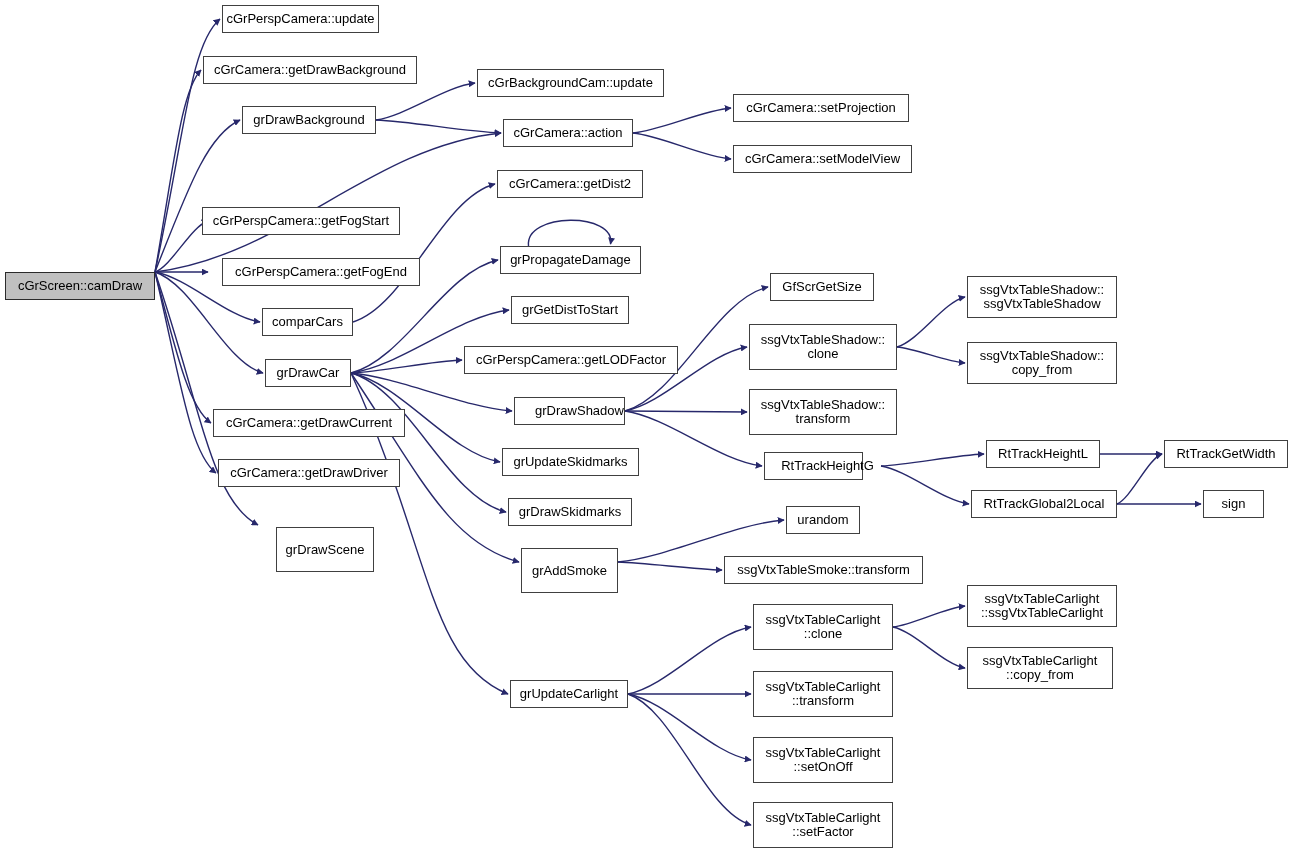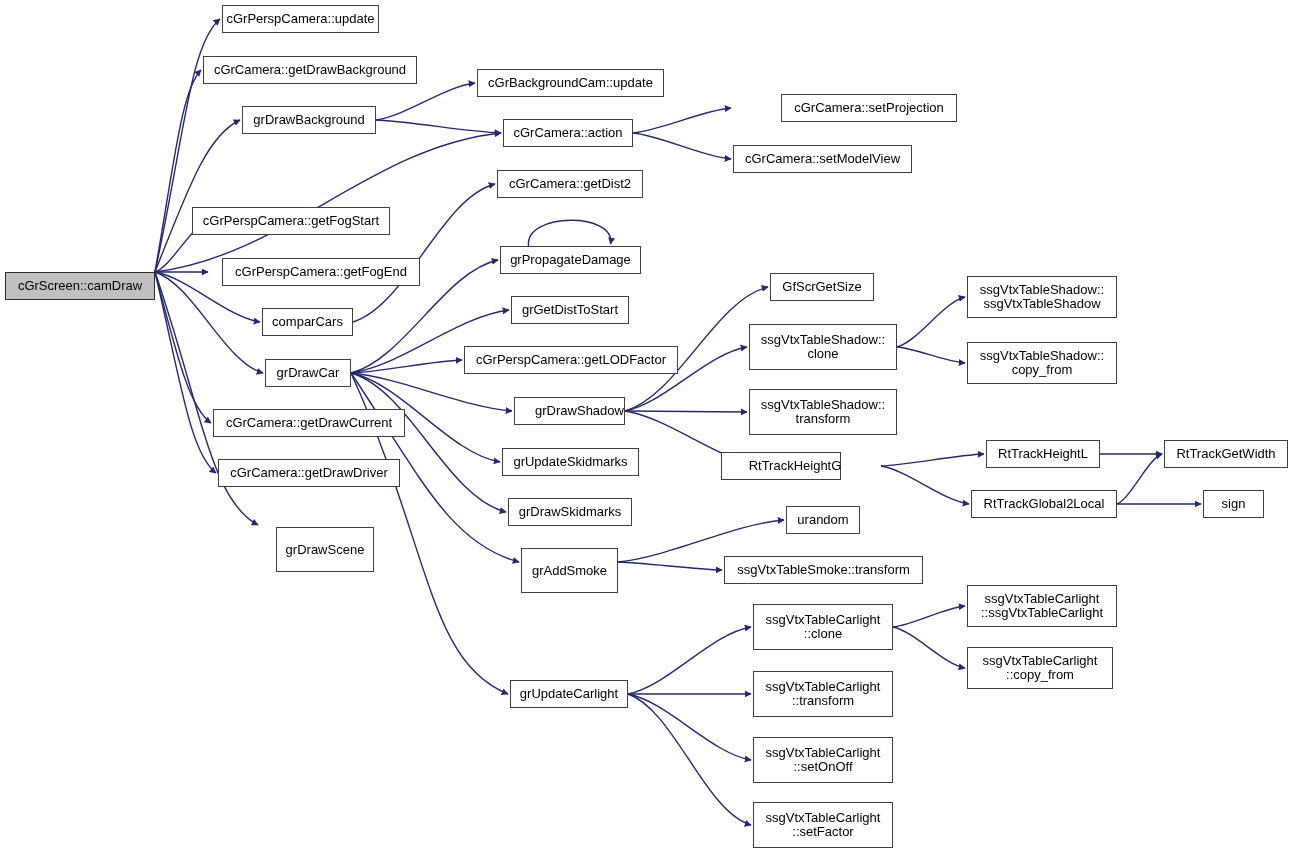--- a/index.html
+++ b/index.html
@@ -98,46 +98,46 @@
       <path d="M 628 694 C 668.2385714285714 701.92, 710.7614285714286 753.4, 751 760" fill="none" stroke="#27286b" stroke-width="1.4" marker-end="url(#arrow)"></path>
       <path d="M 628 694 C 673.9492857142857 709.72, 705.0507142857143 811.9, 751 825" fill="none" stroke="#27286b" stroke-width="1.4" marker-end="url(#arrow)"></path>
       <path d="M 893 627 C 914.24 624.48, 943.76 608.1, 965 606" fill="none" stroke="#27286b" stroke-width="1.4" marker-end="url(#arrow)"></path>
       <path d="M 893 627 C 915.2685714285715 631.92, 942.7314285714285 663.9, 965 668" fill="none" stroke="#27286b" stroke-width="1.4" marker-end="url(#arrow)"></path>
     </svg>
   <div id="node-layer">
       <div class="node root" style="left: 5px; top: 258px; width: 150px; height: 28px; margin-top: 14px;">cGrScreen::camDraw</div>
       <div class="node" style="left: 222px; top: 5px; width: 157px; height: 28px;">cGrPerspCamera::update</div>
       <div class="node" style="left: 203px; top: 56px; width: 214px; height: 28px;">cGrCamera::getDrawBackground</div>
       <div class="node" style="left: 242px; top: 106px; width: 134px; height: 28px;">grDrawBackground</div>
-      <div class="node" style="left: 192px; top: 207px; width: 198px; height: 28px;">cGrPerspCamera::getFogStart</div>
+      <div class="node" style="left: 202px; top: 207px; width: 198px; height: 28px;">cGrPerspCamera::getFogStart</div>
       <div class="node" style="left: 222px; top: 258px; width: 198px; height: 28px;">cGrPerspCamera::getFogEnd</div>
       <div class="node" style="left: 262px; top: 308px; width: 91px; height: 28px;">comparCars</div>
       <div class="node" style="left: 265px; top: 359px; width: 86px; height: 28px;">grDrawCar</div>
       <div class="node" style="left: 213px; top: 409px; width: 192px; height: 28px;">cGrCamera::getDrawCurrent</div>
       <div class="node" style="left: 218px; top: 459px; width: 182px; height: 28px;">cGrCamera::getDrawDriver</div>
       <div class="node" style="left: 276px; top: 511px; width: 98px; height: 45px; margin-top: 16px;">grDrawScene</div>
       <div class="node" style="left: 477px; top: 69px; width: 187px; height: 28px;">cGrBackgroundCam::update</div>
       <div class="node" style="left: 503px; top: 119px; width: 130px; height: 28px;">cGrCamera::action</div>
-      <div class="node" style="left: 733px; top: 94px; width: 176px; height: 28px; margin-left: 48px;">cGrCamera::setProjection</div>
+      <div class="node" style="left: 733px; top: 94px; width: 176px; height: 28px;">cGrCamera::setProjection</div>
       <div class="node" style="left: 733px; top: 145px; width: 179px; height: 28px;">cGrCamera::setModelView</div>
       <div class="node" style="left: 497px; top: 170px; width: 146px; height: 28px;">cGrCamera::getDist2</div>
       <div class="node" style="left: 500px; top: 246px; width: 141px; height: 28px;">grPropagateDamage</div>
       <div class="node" style="left: 511px; top: 296px; width: 118px; height: 28px;">grGetDistToStart</div>
       <div class="node" style="left: 464px; top: 346px; width: 214px; height: 28px;">cGrPerspCamera::getLODFactor</div>
       <div class="node" style="left: 514px; top: 397px; width: 111px; height: 28px; padding-left: 20px;">grDrawShadow</div>
       <div class="node" style="left: 502px; top: 448px; width: 137px; height: 28px;">grUpdateSkidmarks</div>
       <div class="node" style="left: 508px; top: 498px; width: 124px; height: 28px;">grDrawSkidmarks</div>
       <div class="node" style="left: 521px; top: 548px; width: 97px; height: 45px;">grAddSmoke</div>
       <div class="node" style="left: 510px; top: 680px; width: 118px; height: 28px;">grUpdateCarlight</div>
       <div class="node" style="left: 770px; top: 273px; width: 104px; height: 28px;">GfScrGetSize</div>
       <div class="node" style="left: 749px; top: 324px; width: 148px; height: 46px;">ssgVtxTableShadow::
 clone</div>
       <div class="node" style="left: 749px; top: 389px; width: 148px; height: 46px;">ssgVtxTableShadow::
 transform</div>
-      <div class="node" style="left: 721px; top: 452px; width: 120px; height: 28px; padding-left: 28px;">RtTrackHeightG</div>
+      <div class="node" style="left: 764px; top: 452px; width: 99px; height: 28px; padding-left: 28px;">RtTrackHeightG</div>
       <div class="node" style="left: 786px; top: 506px; width: 74px; height: 28px;">urandom</div>
       <div class="node" style="left: 724px; top: 556px; width: 199px; height: 28px;">ssgVtxTableSmoke::transform</div>
       <div class="node" style="left: 753px; top: 604px; width: 140px; height: 46px;">ssgVtxTableCarlight
 ::clone</div>
       <div class="node" style="left: 753px; top: 671px; width: 140px; height: 46px;">ssgVtxTableCarlight
 ::transform</div>
       <div class="node" style="left: 753px; top: 737px; width: 140px; height: 46px;">ssgVtxTableCarlight
 ::setOnOff</div>
       <div class="node" style="left: 753px; top: 802px; width: 140px; height: 46px;">ssgVtxTableCarlight
 ::setFactor</div>

